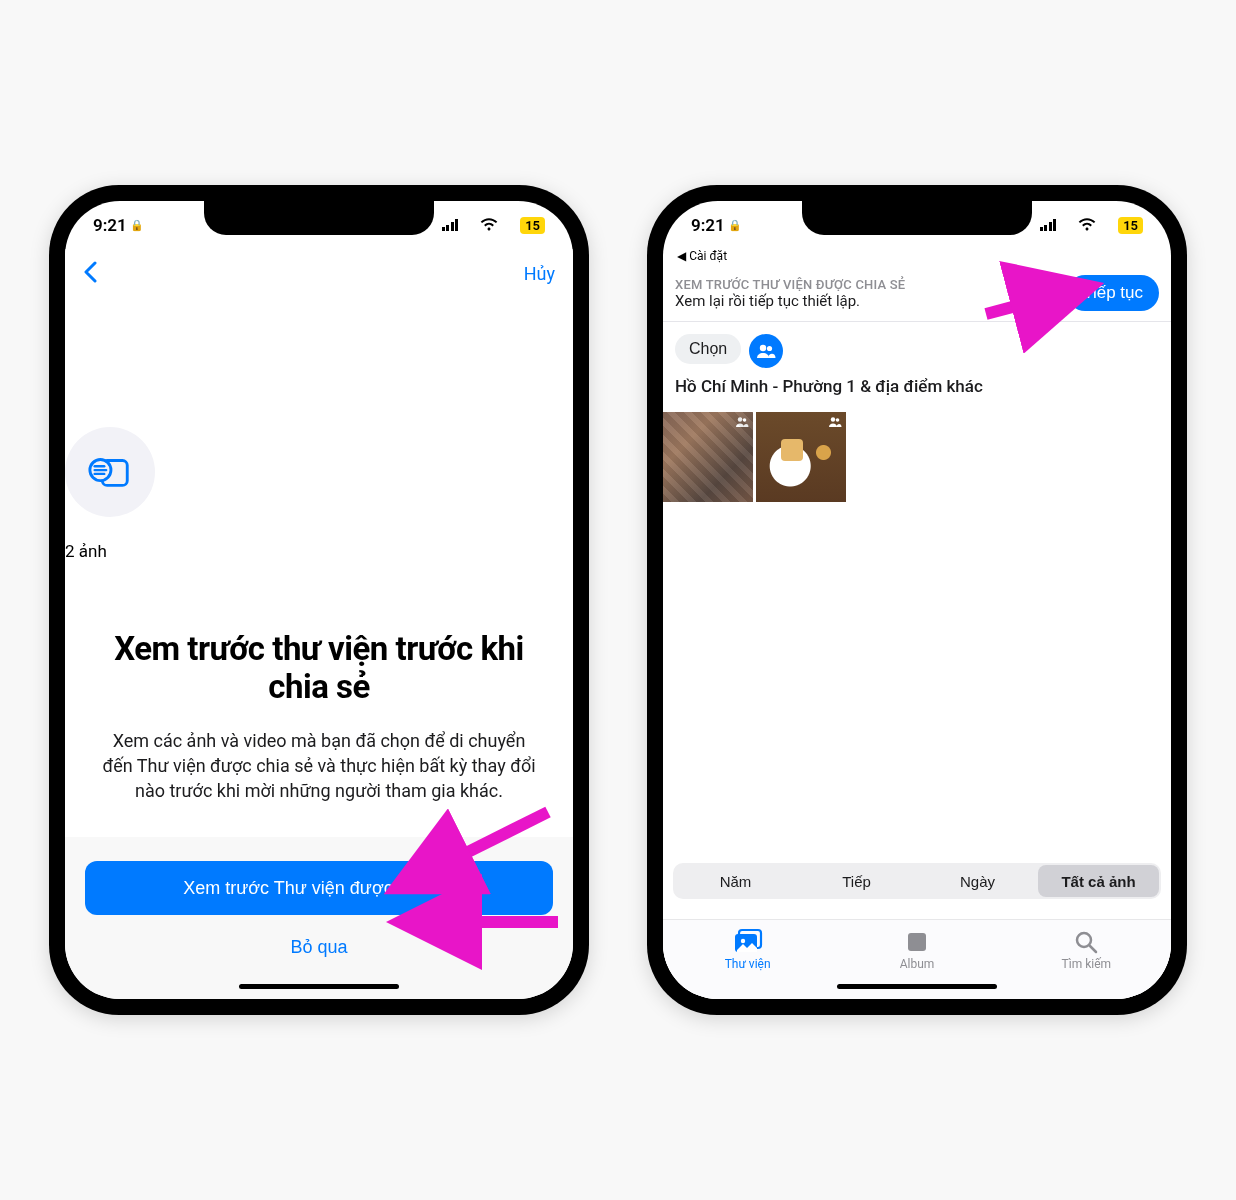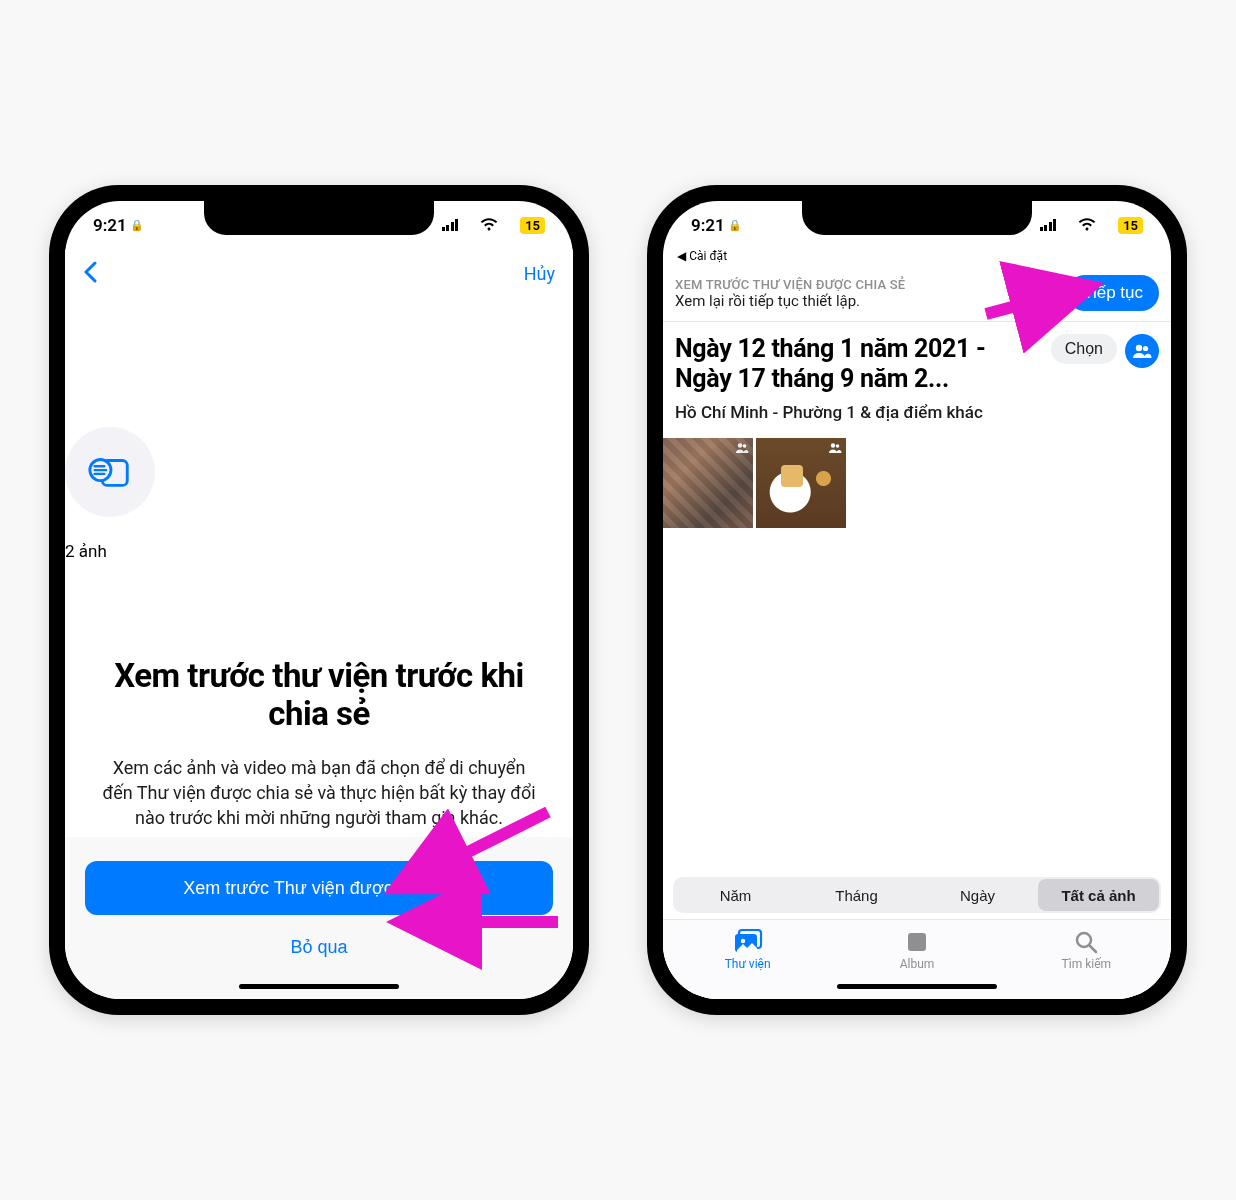--- a/index.html
+++ b/index.html
@@ -126,21 +126,21 @@
   .preview-glyph {
     width: 46px;
     height: 46px;
   }
   .count-label {
     margin-top: 24px;
     font-size: 17px;
     color: #000;
   }
   .p1-title {
-    margin-top: 96px;
+    margin-top: 69px;
     font-size: 33px;
     font-weight: 700;
     text-align: center;
     line-height: 1.15;
     padding: 0 30px;
     letter-spacing: -0.5px;
   }
   .p1-desc {
     margin-top: 22px;
     font-size: 18px;
@@ -295,21 +295,21 @@
   .thumb1::after{content:"";position:absolute;inset:0;background:repeating-linear-gradient(45deg,rgba(0,0,0,0.08),rgba(0,0,0,0.08) 6px,rgba(255,255,255,0.06) 6px,rgba(255,255,255,0.06) 12px);}
   .thumb2 {
     background:
       radial-gradient(circle at 38% 60%, #fff 0 20px, transparent 21px),
       radial-gradient(circle at 75% 45%, #d9a34a 0 7px, transparent 8px),
       linear-gradient(#6b4a2a,#5a3a22);
   }
   .thumb2::before{content:"";position:absolute;left:28%;top:30%;width:22px;height:22px;background:#e6b86a;border-radius:4px;}
 
   .segmented {
-    margin: auto 10px 6px 10px;
+    margin: auto 10px 20px 10px;
     background: #eeeef0;
     border-radius: 10px;
     height: 36px;
     display: flex;
     padding: 2px;
   }
   .segmented button {
     flex: 1;
     background: none;
     border: none;
@@ -464,21 +464,20 @@
                 <path d="M0,0 L8,4 L0,8 z" fill="#e815c8"></path>
               </marker>
             </defs>
             <path d="M5,35 L100,10" stroke="#e815c8" stroke-width="12" marker-end="url(#ah3)"></path>
           </svg>
       </div>
     </div>
 
     <div class="p2-content">
       <div class="p2-title-row">
-        <div class="p2-dates">Ngày 12 tháng 1 năm 2021 - Ngày 17 tháng 9 năm 2...</div>
         <button class="choose-pill">Chọn</button>
         <button class="people-pill">
           <svg width="20" height="16" viewBox="0 0 20 16">
               <circle cx="7" cy="5" r="3.2" fill="#fff"></circle>
               <circle cx="13.5" cy="5.5" r="2.6" fill="#fff"></circle>
               <path d="M1 15c0-3 2.7-5 6-5s6 2 6 5" fill="#fff"></path>
               <path d="M12 15c0-2.4 2-4.2 4-4.2s3.5 1.5 3.5 4.2" fill="#fff"></path>
             </svg>
         </button>
       </div>
@@ -502,21 +501,21 @@
                 <circle cx="9.5" cy="4" r="1.8" fill="#fff"></circle>
                 <path d="M1 11c0-2.2 1.8-3.6 4-3.6s4 1.4 4 3.6" fill="#fff"></path>
                 <path d="M8.5 11c0-1.8 1.4-3 2.7-3s2.3 1 2.3 3" fill="#fff"></path>
               </svg>
           </span>
         </div>
       </div>
 
       <div class="segmented">
         <button>Năm</button>
-        <button>Tháng</button>
+        <button>Tiếp</button>
         <button>Ngày</button>
         <button class="active">Tất cả ảnh</button>
       </div>
 
       <div class="tab-bar">
         <div class="tab-item active">
           <svg class="tab-icon" viewBox="0 0 30 26">
               <rect x="2" y="6" width="22" height="18" rx="3" fill="#007aff"></rect>
               <rect x="6" y="2" width="22" height="18" rx="3" fill="none" stroke="#007aff" stroke-width="2.2"></rect>
               <circle cx="10" cy="13" r="2.2" fill="#fff"></circle>

